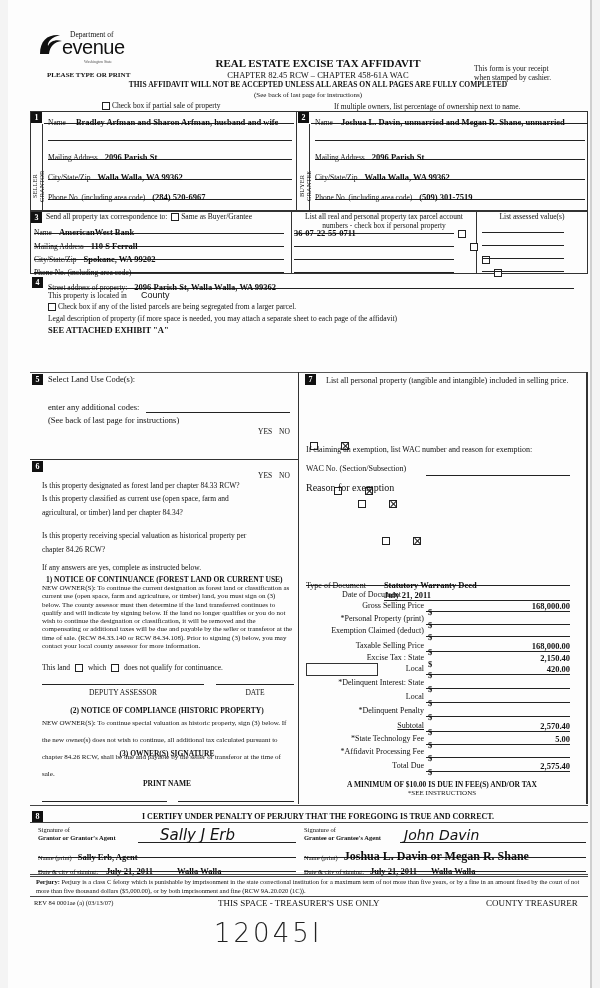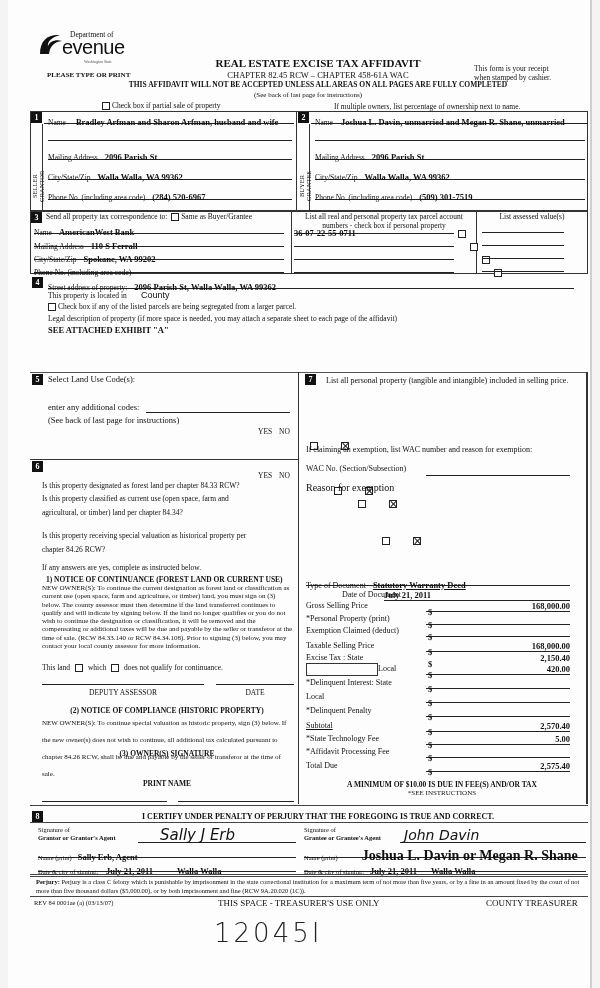--- a/index.html
+++ b/index.html
@@ -11,21 +11,21 @@
   .fill { font-weight: bold; font-size: 8.5px; }
   .lbl { font-size: 7.5px; }
   .uline { border-bottom: 1px solid #222; }
   .num { background: #111; color: #fff; font-size: 8px; font-weight: bold; width: 11px; height: 11px; text-align: center; line-height: 11px; }
   .cb { display: inline-block; width: 8px; height: 8px; border: 1px solid #222; vertical-align: middle; background: #fff; position: relative; }
   .cb.x::before, .cb.x::after { content: ""; position: absolute; left: 3px; top: -1px; width: 1px; height: 8px; background: #222; }
   .cb.x::before { transform: rotate(45deg); }
   .cb.x::after { transform: rotate(-45deg); }
   .box { border: 1px solid #333; }
   .vert { writing-mode: vertical-rl; transform: rotate(180deg); font-size: 6.5px; text-align: center; line-height: 7px; }
-  .right { }
+  .right { text-align: right; }
   .center { text-align: center; }
   .hw { font-family: "DejaVu Sans", sans-serif; font-weight: 200; }
 </style>
 </head>
 <body>
 
 <div class="page">
 
   
   <div class="abs" style="left:30px;top:28px;width:90px;height:45px;">
@@ -206,21 +206,21 @@
   
   <div class="abs num" style="left:297px;top:374px;">7</div>
   <div class="abs" style="left:318px;top:374px;width:250px;font-size:8px;line-height:13px;">List all personal property (tangible and intangible) included in selling price.</div>
   <div class="abs" style="left:298px;top:445px;font-size:8px;">If claiming an exemption, list WAC number and reason for exemption:</div>
   <div class="abs" style="left:298px;top:464px;font-size:8px;">WAC No. (Section/Subsection)</div>
   <div class="abs uline" style="left:418px;top:464px;width:144px;height:12px;"></div>
   <div class="abs" style="left:298px;top:482px;font-size:10px;">Reason for exemption</div>
 
   <div class="abs uline" style="left:298px;top:574px;width:264px;height:12px;">
     <span style="font-size:8px;">Type of Document</span>
-    <span class="fill" style="margin-left:3px;text-decoration:underline;">Statutory Warranty Deed</span>
+    <span class="fill" style="margin-left:14px;">Statutory Warranty Deed</span>
   </div>
   <div class="abs" style="left:298px;top:590px;font-size:8px;margin-left:36px;">Date of Document</div>
   <div class="abs fill uline" style="left:376px;top:590px;width:186px;height:11px;">July 21, 2011</div>
 
   <div class="abs" style="left:298px;top:601px;width:266px;">
     <div style="position:relative;height:12.5px;">
       <div class="abs right" style="left:0;width:118px;font-size:8px;">Gross Selling Price</div>
       <div class="abs uline" style="left:120px;width:144px;height:11px;">
         <span class="fill" style="margin-left:2px;">$</span>
         <span class="fill abs right" style="right:0;">168,000.00</span>
@@ -336,21 +336,21 @@
     <span class="fill" style="font-size:8.5px;margin-left:20px;">Walla Walla</span>
   </div>
 
   <div class="abs" style="left:296px;top:826px;font-size:6.5px;">Signature of</div>
   <div class="abs b" style="left:296px;top:834px;font-size:6.5px;">Grantee or Grantee's Agent</div>
   <div class="abs uline" style="left:392px;top:826px;width:186px;height:17px;">
     <span class="hw" style="font-size:14px;font-style:italic;margin-left:4px;">John Davin</span>
   </div>
   <div class="abs uline" style="left:296px;top:846px;width:282px;height:12px;">
     <span style="font-size:6.5px;">Name (print)</span>
-    <span class="fill" style="font-size:14px;margin-left:20px;">Joshua L. Davin or Megan R. Shane</span>
+    <span class="fill" style="font-size:12px;margin-left:2px;">Joshua L. Davin or Megan R. Shane</span>
   </div>
   <div class="abs uline" style="left:296px;top:860px;width:282px;height:12px;">
     <span style="font-size:6.5px;">Date &amp; city of signing:</span>
     <span class="fill" style="font-size:8.5px;margin-left:2px;">July 21, 2011</span>
     <span class="fill" style="font-size:8.5px;margin-left:10px;">Walla Walla</span>
   </div>
 
   
   <div class="abs" style="left:22px;top:874px;width:558px;height:3px;border-top:1px solid #444;border-bottom:1px solid #444;"></div>
   <div class="abs" style="left:28px;top:878px;width:550px;font-size:6.5px;line-height:8.5px;">

